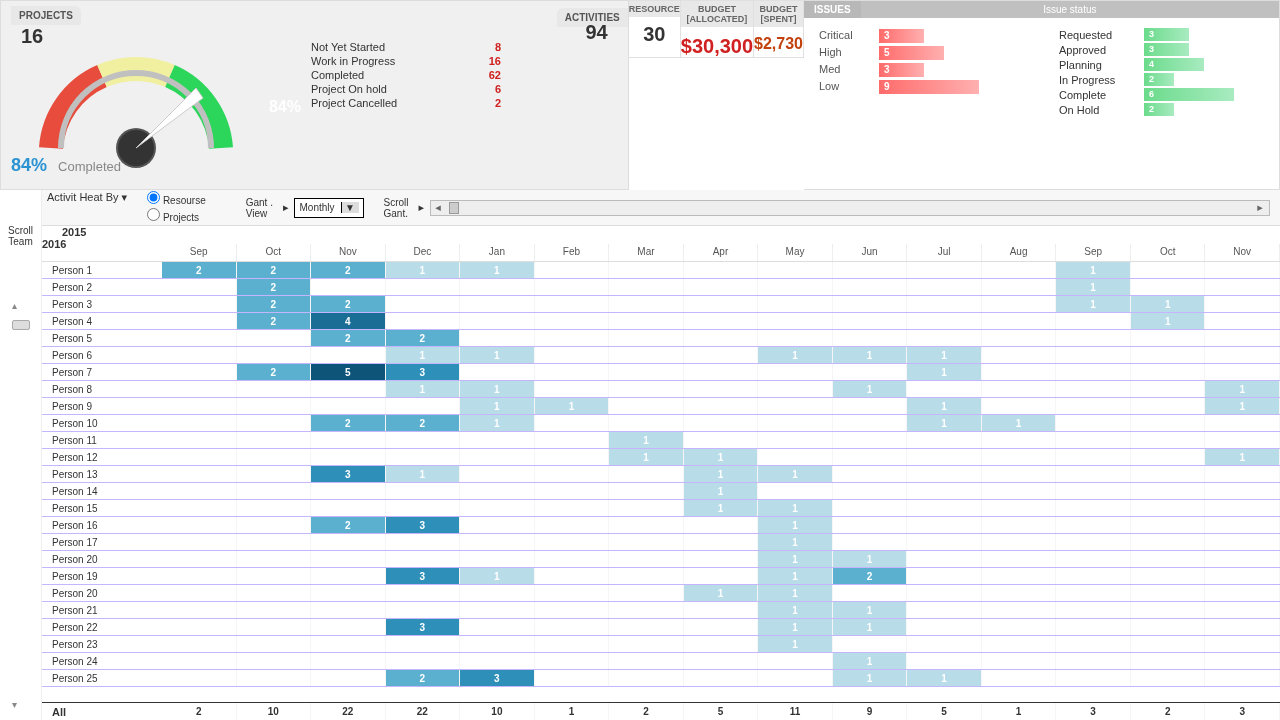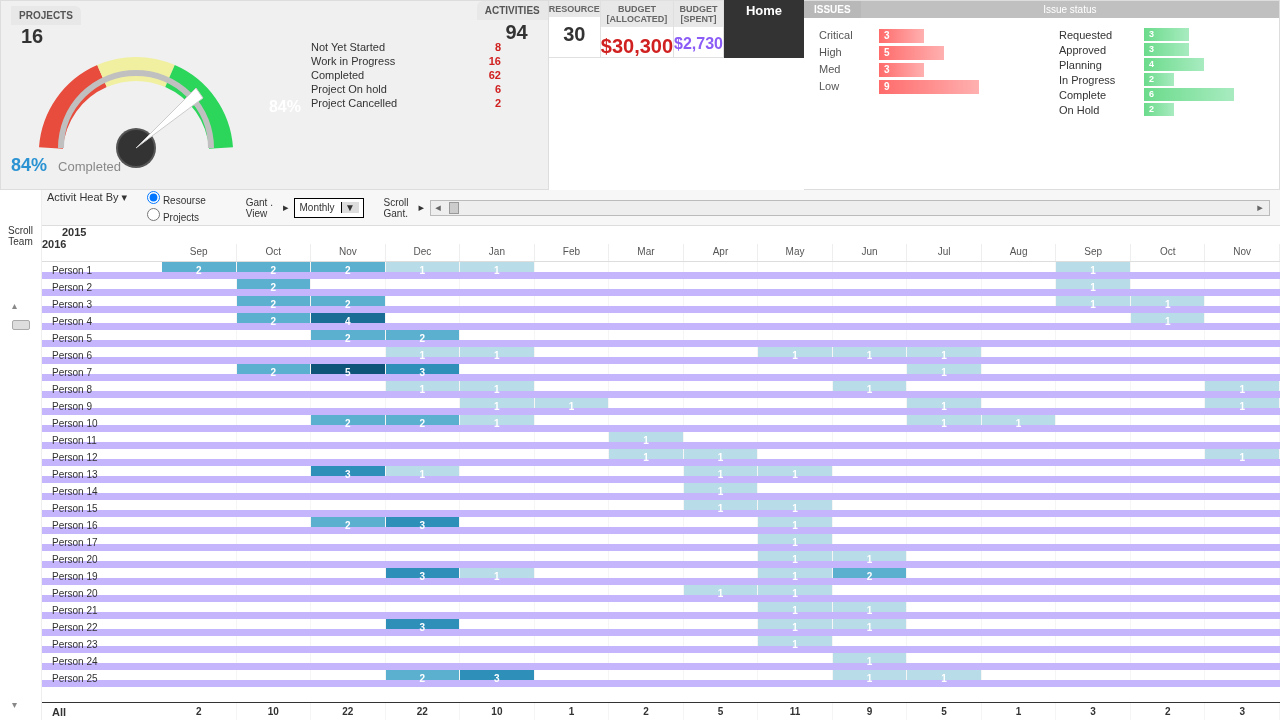--- a/index.html
+++ b/index.html
@@ -4,25 +4,25 @@
 <style>
   * { box-sizing: border-box; margin: 0; padding: 0; }
   body { font-family: "Segoe UI", Tahoma, sans-serif; font-size: 11px; color: #333; background: #fff; width: 1280px; height: 720px; overflow: hidden; }
   
   .top-row { display: flex; height: 190px; }
   .left-panel { width: 642px; background: #f0f0f0; border: 1px solid #ddd; display: flex; }
   .right-panel { flex: 1; display: flex; }
   
   .proj-header { display: flex; justify-content: space-between; }
   .tab-label { font-size: 10px; font-weight: bold; color: #555; padding: 4px 8px; background: #e8e8e8; border-top-right-radius: 6px; display: inline-block; }
-  .tab-label.right { border-top-right-radius: 0; border-top-left-radius: 6px; }
+  .tab-label.right { border-top-right-radius: 0; border-top-left-radius: 6px; margin-top: 7px; }
   
   .metric-big { font-size: 20px; font-weight: bold; color: #333; }
   .metric-allocated { font-size: 20px; font-weight: bold; color: #d02020; }
-  .metric-spent { font-size: 16px; font-weight: bold; color: #8b5cf6; }
+  .metric-spent { font-size: 16px; font-weight: bold; color: #c2410c; }
   
   .gauge-area { position: relative; width: 310px; padding: 5px 10px; }
   .gauge-svg { width: 270px; height: 120px; }
   .gauge-wrap { position: relative; }
   .gauge-pct { position: absolute; right: 0; top: 50px; font-size: 16px; font-weight: bold; color: #fff; }
   .pct-label { color: #2c93d3; font-size: 18px; font-weight: bold; }
   .completed-label { color: #888; font-size: 13px; }
   
   .status-list { margin-top: 40px; }
   .status-row { display: flex; justify-content: space-between; width: 190px; font-size: 11px; margin: 2px 0; }
@@ -74,21 +74,21 @@
   
   .years-row { display:flex; height:18px;flex-direction:column; }
   .row-label-col { width:120px; }
   .month-col { flex:1; text-align:center; font-size:10px; font-weight:bold; color:#555; }
   .year-label { font-size:11px; font-weight:bold; color:#333; }
   
   .months-row { display:flex; height:18px; border-bottom:1px solid #ddd; }
   .months-row .month-col { border-right:1px solid #eee; font-weight:normal; font-size:10px; padding-top:2px; }
   
   .heat-grid { flex:1; overflow:hidden; }
-  .heat-row { display:flex; height:17px; border-bottom:7px solid #c4b5fd; }
+  .heat-row { display:flex; height:17px; border-bottom:1px solid #c4b5fd; }
   .heat-row .row-label-col { padding-left:10px; font-size:10px; line-height:17px; }
   .hcell { flex:1; position:relative; border-right:1px solid #f5f5f5; }
   .hcell .hv { color:#fff; font-size:10px; font-weight:bold; text-align:center; line-height:17px; height:100%; }
   .heat-1 { background:#b8dce8; }
   .heat-2 { background:#5bb0d0; }
   .heat-3 { background:#2e8fb8; }
   .heat-4 { background:#1a6e95; }
   .heat-5 { background:#0d5478; }
   
   .totals-row { display:flex; height:18px; border-top:1px solid #333; font-weight:bold; }
@@ -159,21 +159,20 @@
         <div class="metric-big" style="margin-top:6px;">30</div>
       </div>
       <div class="r-tab">
         <div class="tab-title">BUDGET [ALLOCATED]</div>
         <div class="metric-allocated" style="margin-top:8px;">$30,300</div>
       </div>
       <div class="r-tab">
         <div class="tab-title">BUDGET [SPENT]</div>
         <div class="metric-spent" style="margin-top:8px;">$2,730</div>
       </div>
-      <div class="home-btn">Home</div>
     </div>
     <div class="issues-section">
       <div class="issues-header">
         <span class="issues-label">ISSUES</span>
         <span class="issue-status-label">Issue status</span>
       </div>
       <div class="issues-body">
         <div class="issues-left" id="issues-left">
             <div class="issue-row">
               <span class="iname">Critical</span>

